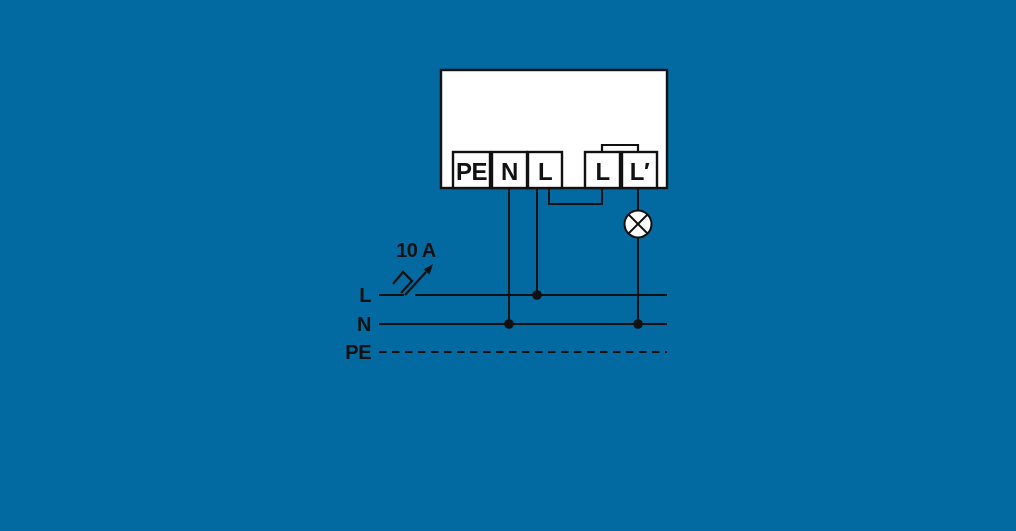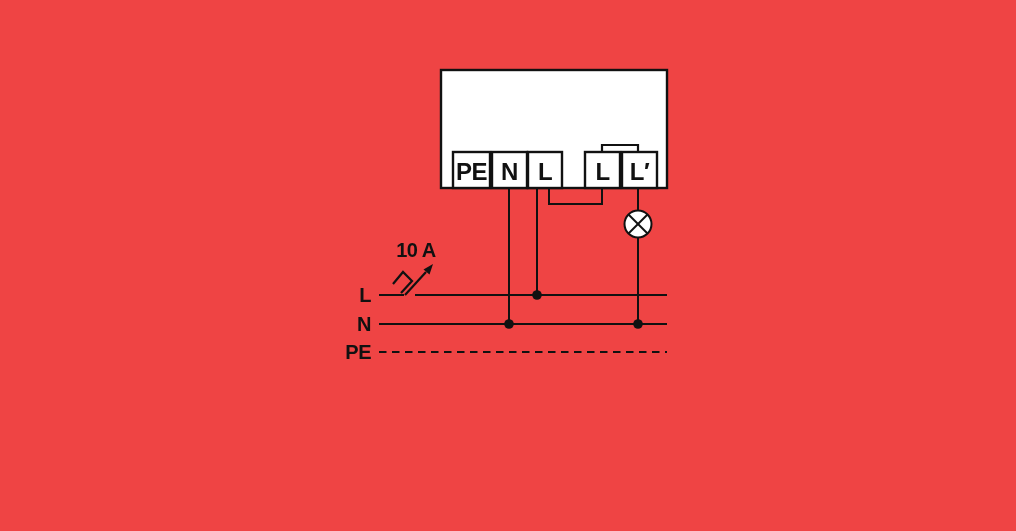--- a/index.html
+++ b/index.html
@@ -4,21 +4,21 @@
 <style>
   html, body {
     margin: 0;
     padding: 0;
     background: #ffffff;
   }
   .stage {
     position: relative;
     width: 1016px;
     height: 531px;
-    background: #ef4444;
+    background: #0369a1;
     overflow: hidden;
   }
   svg {
     position: absolute;
     left: 0;
     top: 0;
   }
   .lbl {
     font-family: "Liberation Sans", "DejaVu Sans", sans-serif;
     font-weight: bold;

